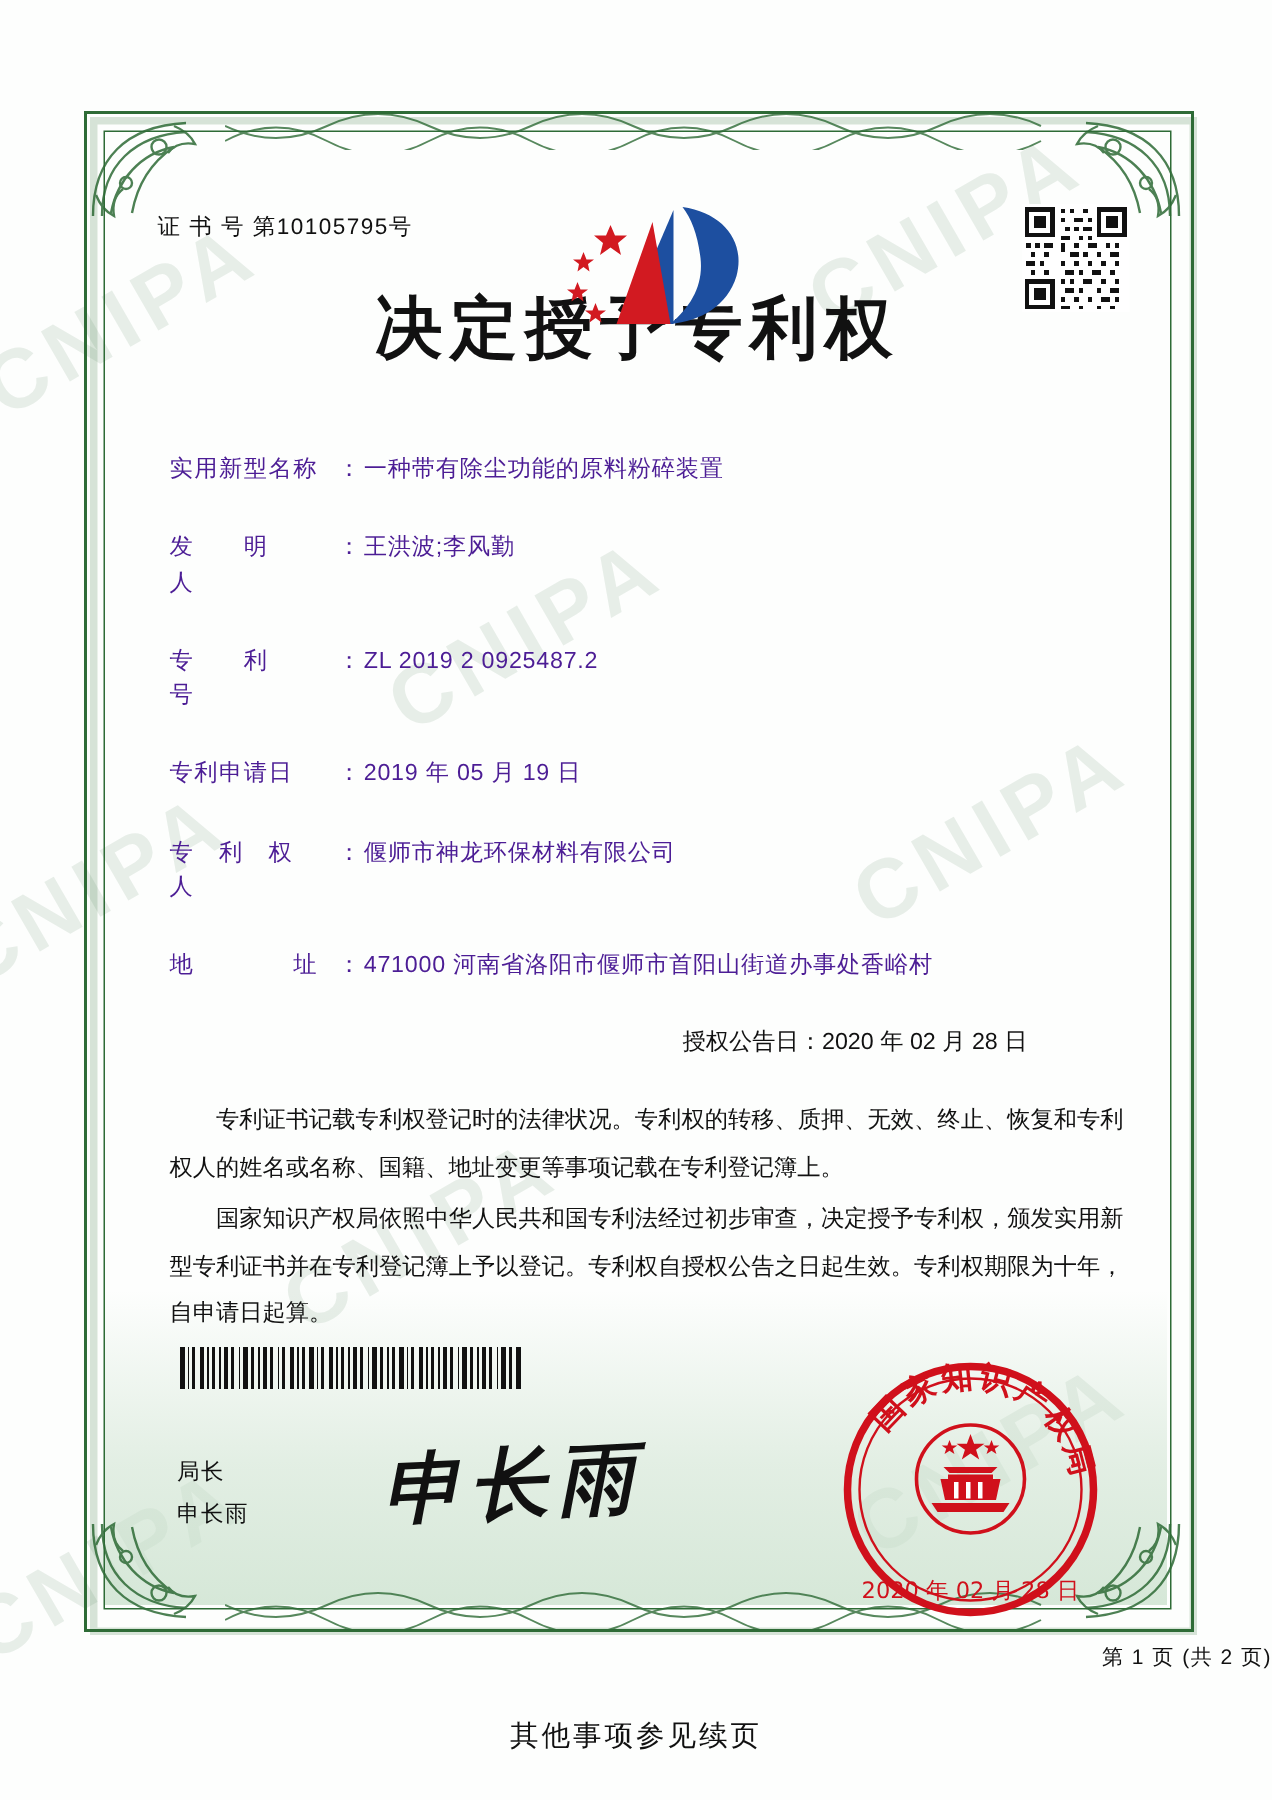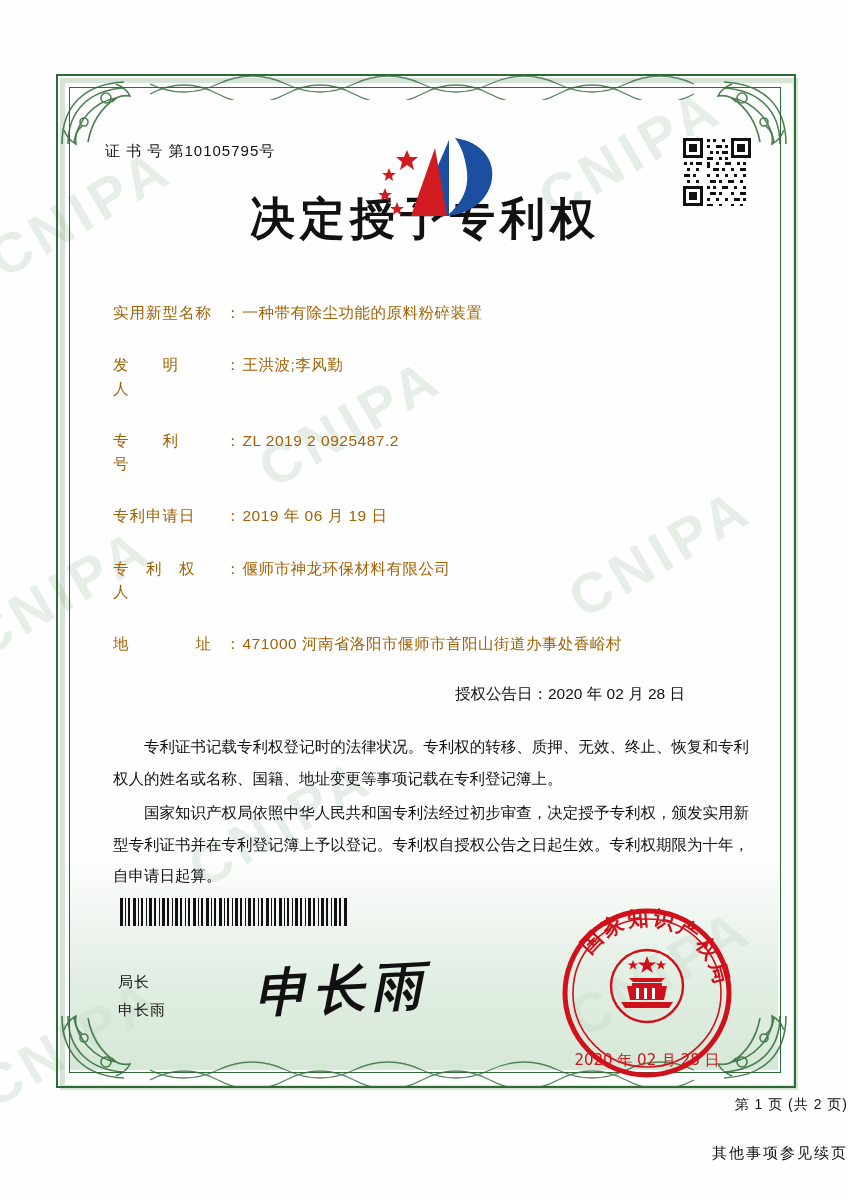--- a/index.html
+++ b/index.html
@@ -140,21 +140,21 @@
   .fields {
     margin-top: 52px;
     padding-left: 18px;
   }
   .field-row {
     display: flex;
     align-items: baseline;
     font-size: 15.5px;
     margin-bottom: 29px;
     line-height: 1.5;
-    color: #a16207;
+    color: #4c1d95;
   }
   .field-label {
     width: 112px;
     flex: none;
     letter-spacing: 1px;
   }
   .field-colon { margin-right: 2px; }
   .field-value { letter-spacing: .5px; }
 
   .two-col {
@@ -233,22 +233,22 @@
     color: #111;
     z-index: 6;
     letter-spacing: 1px;
   }
 
   .footer-note {
     position: absolute;
     left: 0;
     right: 0;
     top: 1144px;
-    text-align: right;
-    font-size: 15px;
+    text-align: center;
+    font-size: 19px;
     color: #111;
     z-index: 6;
     letter-spacing: 2px;
   }
 
   .bg-tint {
     position: absolute;
     left: 70px;
     top: 860px;
     width: 708px;
@@ -459,21 +459,21 @@
 
       <div class="field-row">
         <span class="field-label">专　　利　　号</span>
         <span class="field-colon">：</span>
         <span class="field-value">ZL 2019 2 0925487.2</span>
       </div>
 
       <div class="field-row">
         <span class="field-label">专利申请日</span>
         <span class="field-colon">：</span>
-        <span class="field-value">2019 年 06 月 19 日</span>
+        <span class="field-value">2019 年 05 月 19 日</span>
       </div>
 
       <div class="field-row">
         <span class="field-label">专　利　权　人</span>
         <span class="field-colon">：</span>
         <span class="field-value">偃师市神龙环保材料有限公司</span>
       </div>
 
       <div class="field-row">
         <span class="field-label">地　　　　址</span>

